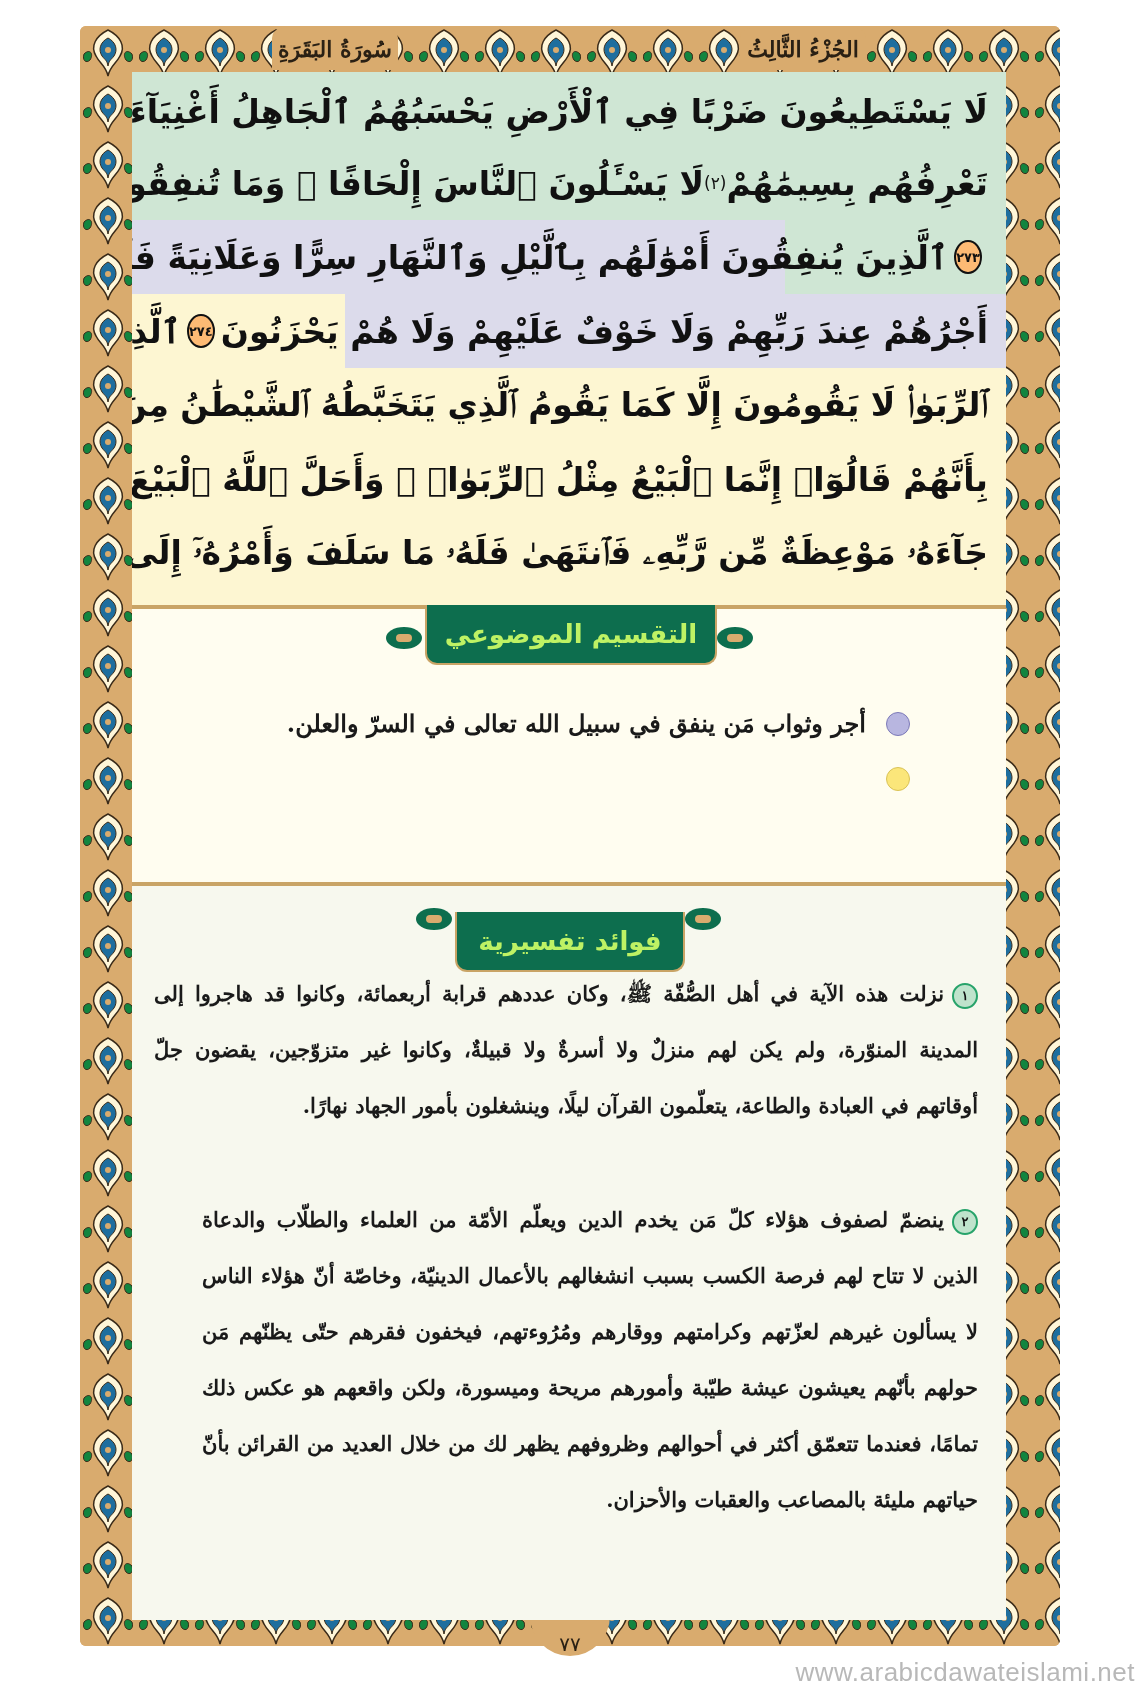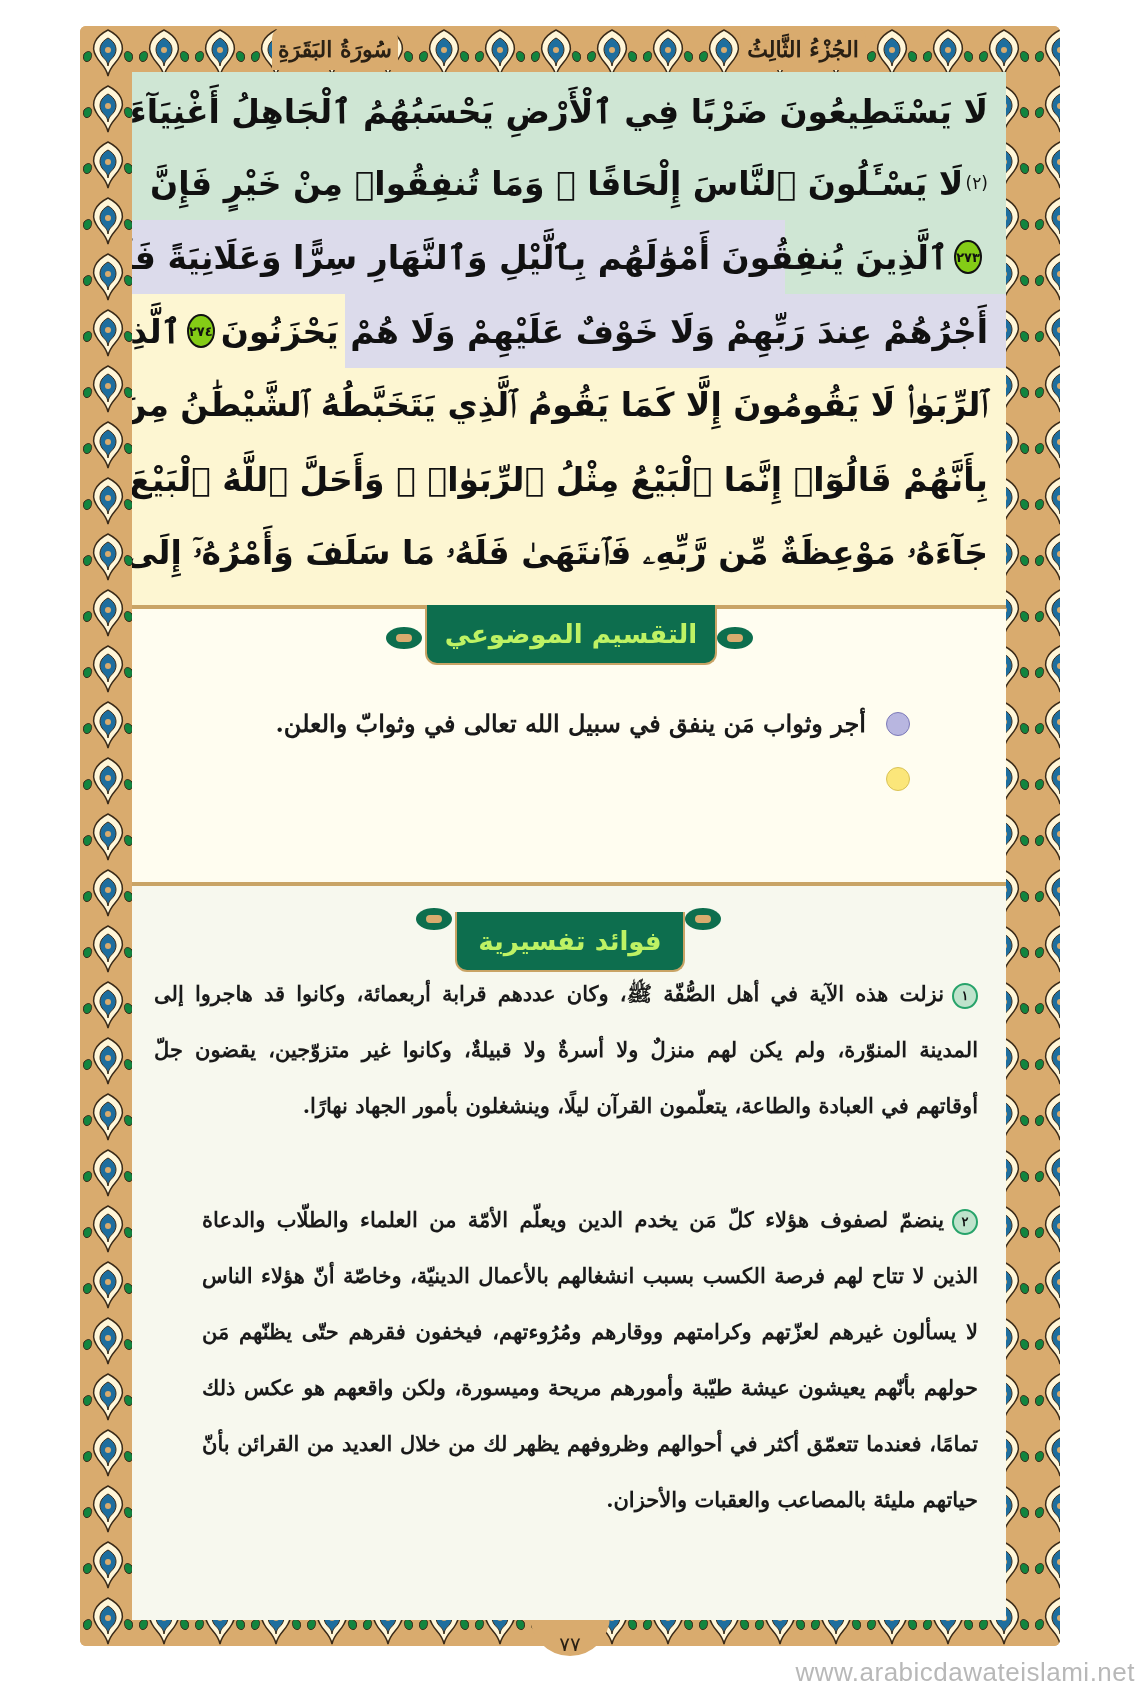--- a/index.html
+++ b/index.html
@@ -34,21 +34,21 @@
   .bg-purple { background:#dcdbeb; }
   .bg-yellow { background:#fdf6d2; }
 
   .qline { position:absolute; left:18px; right:18px; height:74px; direction:rtl;
            display:flex; align-items:center; justify-content:space-between;
            font-family:"DejaVu Sans", sans-serif; font-weight:bold; font-size:33px; color:#111;
            white-space:nowrap; }
   .qline .seg { display:inline-block; }
   .ayah-marker { display:inline-flex; align-items:center; justify-content:center;
                  width:30px; height:30px; border-radius:50%; border:2px solid #111;
-                 font-size:13px; margin:0 6px; background:#84cc16; color:#111; vertical-align:middle; }
+                 font-size:13px; margin:0 6px; background:#fdba74; color:#111; vertical-align:middle; }
   .fn { font-size:17px; vertical-align:super; font-weight:normal; }
 
   .sep { position:absolute; left:0; width:874px; height:4px; background:#c9a466; }
 
   
   .sec2 { position:absolute; left:0; top:537px; width:874px; height:273px; background:#fffdf0; }
   .heading { position:absolute; height:58px; background:#0d6e4e; border:2px solid #c9a466; border-top:none;
              border-radius:0 0 12px 12px; color:#bef264; font-weight:bold; font-size:26px;
              display:flex; align-items:center; justify-content:center; font-family:"DejaVu Sans", sans-serif; }
   .heading-orn { position:absolute; width:36px; height:22px; background:#0d6e4e; border-radius:50%; }
@@ -106,20 +106,21 @@
     <div class="bg bg-purple" style="left:0;top:148px;width:653px;height:74px;"></div>
     <div class="bg bg-purple" style="left:213px;top:222px;width:661px;height:74px;"></div>
     <div class="bg bg-yellow" style="left:0;top:222px;width:213px;height:74px;"></div>
     <div class="bg bg-yellow" style="left:0;top:296px;width:874px;height:237px;"></div>
 
     <div class="qline" style="top:2px;">
       <span class="seg">لَا يَسْتَطِيعُونَ ضَرْبًا فِي ٱلْأَرْضِ يَحْسَبُهُمُ ٱلْجَاهِلُ أَغْنِيَآءَ مِنَ ٱلتَّعَفُّفِ</span>
 
     </div>
     <div class="qline" style="top:74px;">
+      <span class="seg">تَعْرِفُهُم بِسِيمَٰهُمْ</span>
       <span class="fn">(٢)</span>
       <span class="seg">لَا يَسْـَٔلُونَ ٱلنَّاسَ إِلْحَافًا ۗ وَمَا تُنفِقُوا۟ مِنْ خَيْرٍ فَإِنَّ</span>
     </div>
     <div class="qline" style="top:148px;">
       <span class="ayah-marker">٢٧٣</span>
       <span class="seg">ٱلَّذِينَ يُنفِقُونَ أَمْوَٰلَهُم بِٱلَّيْلِ وَٱلنَّهَارِ سِرًّا وَعَلَانِيَةً فَلَهُمْ</span>
     </div>
     <div class="qline" style="top:222px;">
       <span class="seg">أَجْرُهُمْ عِندَ رَبِّهِمْ وَلَا خَوْفٌ عَلَيْهِمْ وَلَا هُمْ يَحْزَنُونَ</span>
       <span class="ayah-marker">٢٧٤</span>
@@ -138,21 +139,21 @@
 
   <div class="sep" style="top:533px;"></div>
 
   <div class="sec2">
     <div class="heading-orn" style="left:254px;top:18px;"></div>
     <div class="heading" style="left:293px;top:-4px;width:288px;">التقسيم الموضوعي</div>
     <div class="heading-orn" style="left:585px;top:18px;"></div>
 
     <div class="bullet-row" style="top:100px;">
       <span class="bullet-dot" style="background:#b8b6e0;border:1.5px solid #7d7ab8;"></span>
-      <span>أجر وثواب مَن ينفق في سبيل الله تعالى في وثوابّ والعلن.</span>
+      <span>أجر وثواب مَن ينفق في سبيل الله تعالى في السرّ والعلن.</span>
     </div>
     <div class="bullet-row" style="top:158px;">
       <span class="bullet-dot" style="background:#fbe67a;border:1.5px solid #d9c257;"></span>
     </div>
   </div>
 
   <div class="sep" style="top:810px;"></div>
 
   <div class="sec3">
     <div class="heading-orn" style="left:284px;top:22px;"></div>

